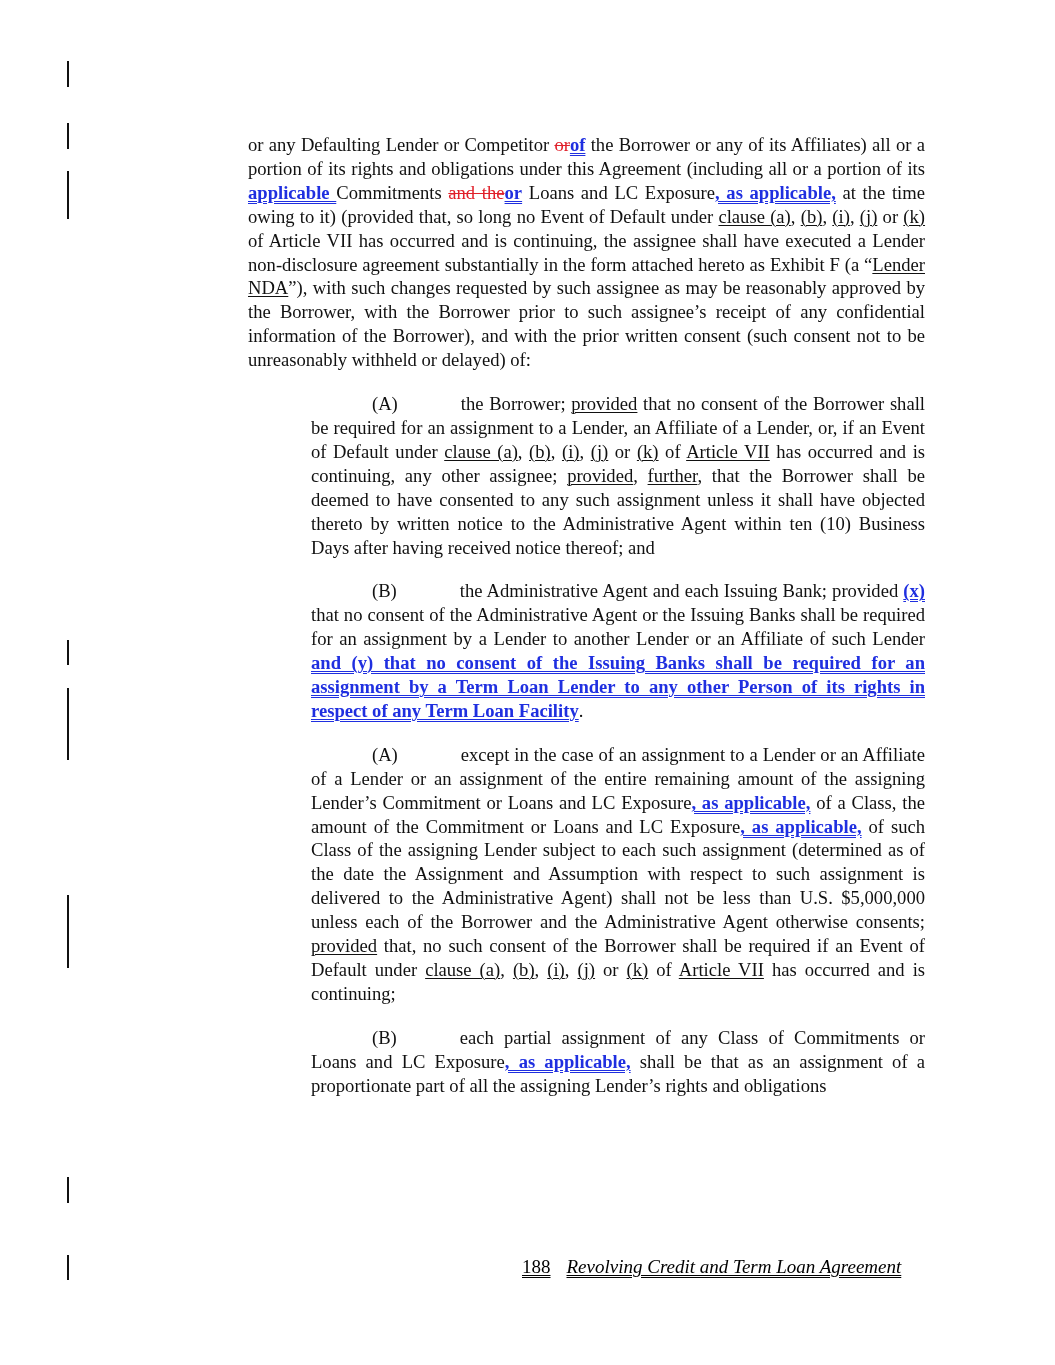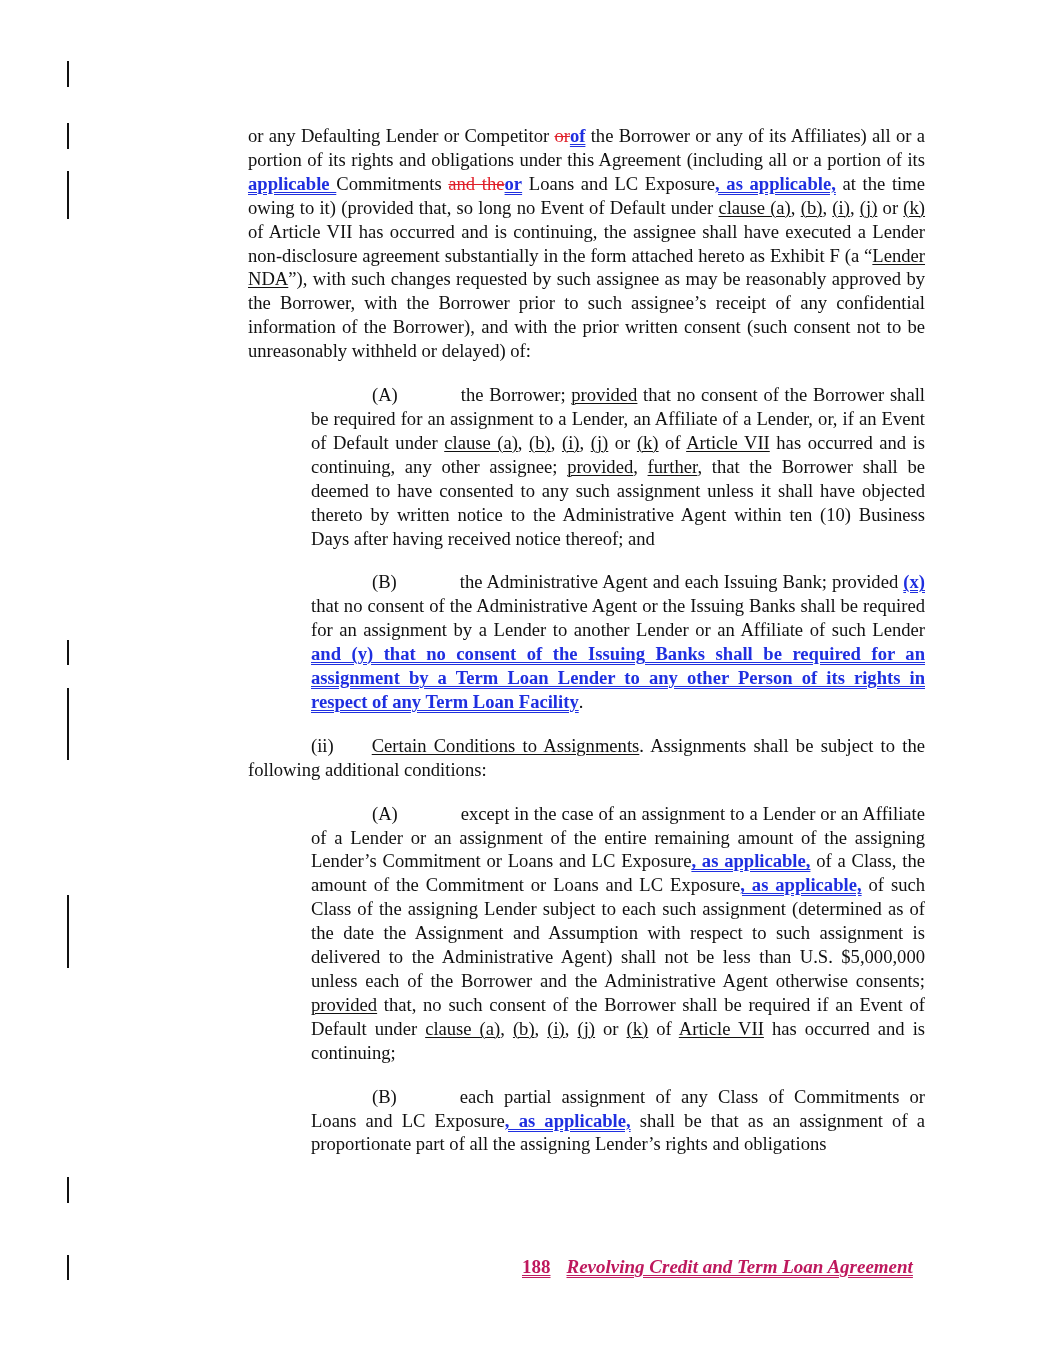--- a/index.html
+++ b/index.html
@@ -1,28 +1,28 @@
 <!DOCTYPE html>
 <html><head>
 <meta charset="utf-8">
 <style>
   html, body { margin: 0; padding: 0; background: #ffffff; }
   body { width: 1055px; height: 1365px; position: relative; overflow: hidden;
          font-family: "Liberation Serif", serif; color: #111; }
-  .page { position: absolute; left: 248px; top: 124px; width: 677px; }
+  .page { position: absolute; left: 248px; top: 133px; width: 677px; }
   p { margin: 0; font-size: 18.6px; line-height: 23.9px; text-align: justify; }
   .para { margin-bottom: 20px; }
   .indent { margin-left: 63px; }
   .fi { display: inline-block; width: 61px; }
   .fi2 { display: inline-block; width: 63px; }
   .u { text-decoration: underline; text-underline-offset: 2px; text-decoration-thickness: 1px; }
   .ins { color: #1f2fe0; font-weight: bold; text-decoration: underline double; text-decoration-thickness: 1px; text-underline-offset: 2px; }
   .del { color: #e0202a; text-decoration: line-through; text-decoration-thickness: 1.2px; }
   .bar { position: absolute; left: 67px; width: 2px; background: #111; }
-  .footer { position: absolute; left: 522px; top: 1256px; font-size: 19px; font-weight: bold; color: #be185d; white-space: nowrap; }
+  .footer { position: absolute; left: 522px; top: 1256px; font-size: 19px; font-weight: normal; color: #000000; white-space: nowrap; }
   .footer .num { text-decoration: underline double; text-decoration-thickness: 1px; text-underline-offset: 2px; margin-right: 16px; }
   .footer .title { font-style: italic; text-decoration: underline double; text-decoration-thickness: 1px; text-underline-offset: 2px; }
 </style>
 </head>
 <body>
 
 <div id="bars">
     <div class="bar" style="top: 61px; height: 26px;"></div>
     <div class="bar" style="top: 123px; height: 26px;"></div>
     <div class="bar" style="top: 171px; height: 48px;"></div>
@@ -40,23 +40,20 @@
   </p>
 
   <p class="para indent">
     <span class="fi"></span><span>(A)</span><span class="fi2"></span><span>the Borrower; </span><span class="u">provided</span><span> that no consent of the Borrower shall be required for an assignment to a Lender, an Affiliate of a Lender, or, if an Event of Default under </span><span class="u">clause (a)</span><span>, </span><span class="u">(b)</span><span>, </span><span class="u">(i)</span><span>, </span><span class="u">(j)</span><span> or </span><span class="u">(k)</span><span> of </span><span class="u">Article VII</span><span> has occurred and is continuing, any other assignee; </span><span class="u">provided</span><span>, </span><span class="u">further</span><span>, that the Borrower shall be deemed to have consented to any such assignment unless it shall have objected thereto by written notice to the Administrative Agent within ten (10) Business Days after having received notice thereof; and</span>
   </p>
 
   <p class="para indent">
     <span class="fi"></span><span>(B)</span><span class="fi2"></span><span>the Administrative Agent and each Issuing Bank; provided </span><span class="ins">(x) </span><span>that no consent of the Administrative Agent or the Issuing Banks shall be required for an assignment by a Lender to another Lender or an Affiliate of such Lender</span><span class="ins"> and (y) that no consent of the Issuing Banks shall be required for an assignment by a Term Loan Lender to any other Person of its rights in respect of any Term Loan Facility</span><span>.</span>
   </p>
 
-  <p class="para">
-    <span class="fi2"></span><span>(ii)</span><span class="fi2" style="width:38px"></span><span class="u">Certain Conditions to Assignments</span><span>.  Assignments shall be subject to the following additional conditions:</span>
-  </p>
 
   <p class="para indent">
     <span class="fi"></span><span>(A)</span><span class="fi2"></span><span>except in the case of an assignment to a Lender or an Affiliate of a Lender or an assignment of the entire remaining amount of the assigning Lender’s Commitment or Loans and LC Exposure</span><span class="ins">, as applicable,</span><span> of a Class, the amount of the Commitment or Loans and LC Exposure</span><span class="ins">, as applicable,</span><span> of such Class of the assigning Lender subject to each such assignment (determined as of the date the Assignment and Assumption with respect to such assignment is delivered to the Administrative Agent) shall not be less than U.S. $5,000,000 unless each of the Borrower and the Administrative Agent otherwise consents; </span><span class="u">provided</span><span> that, no such consent of the Borrower shall be required if an Event of Default under </span><span class="u">clause (a)</span><span>, </span><span class="u">(b)</span><span>, </span><span class="u">(i)</span><span>, </span><span class="u">(j)</span><span> or </span><span class="u">(k)</span><span> of </span><span class="u">Article VII</span><span> has occurred and is continuing;</span>
   </p>
 
   <p class="para indent">
     <span class="fi"></span><span>(B)</span><span class="fi2"></span><span>each partial assignment of any Class of Commitments or Loans and LC Exposure</span><span class="ins">, as applicable,</span><span> shall be that as an assignment of a proportionate part of all the assigning Lender’s rights and obligations</span>
   </p>
 </div>
 

